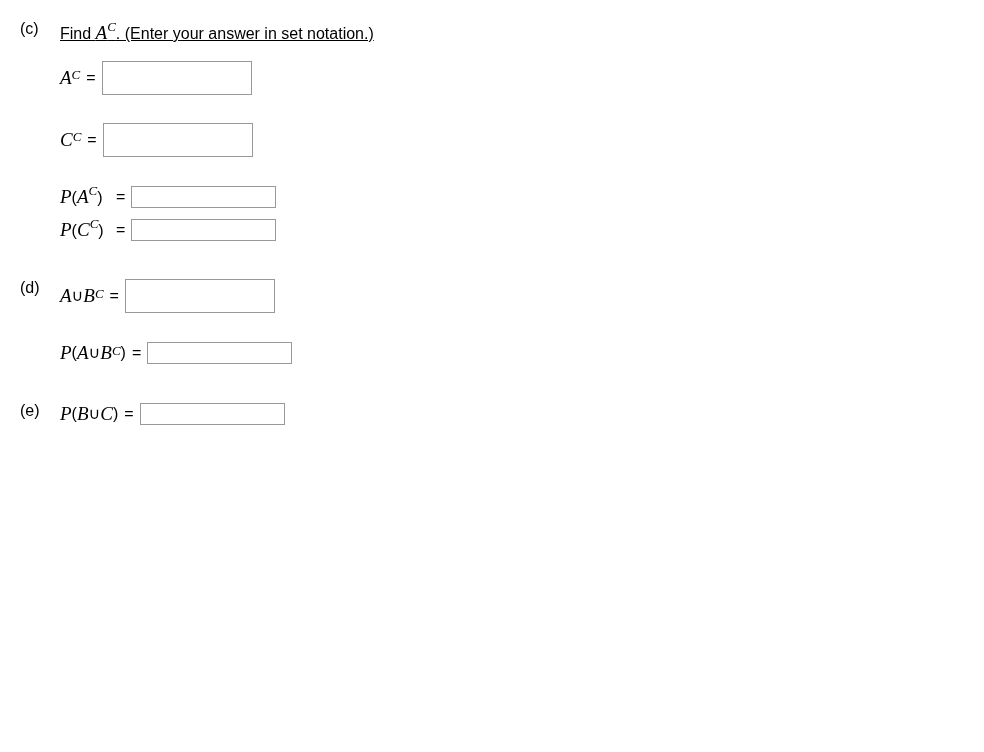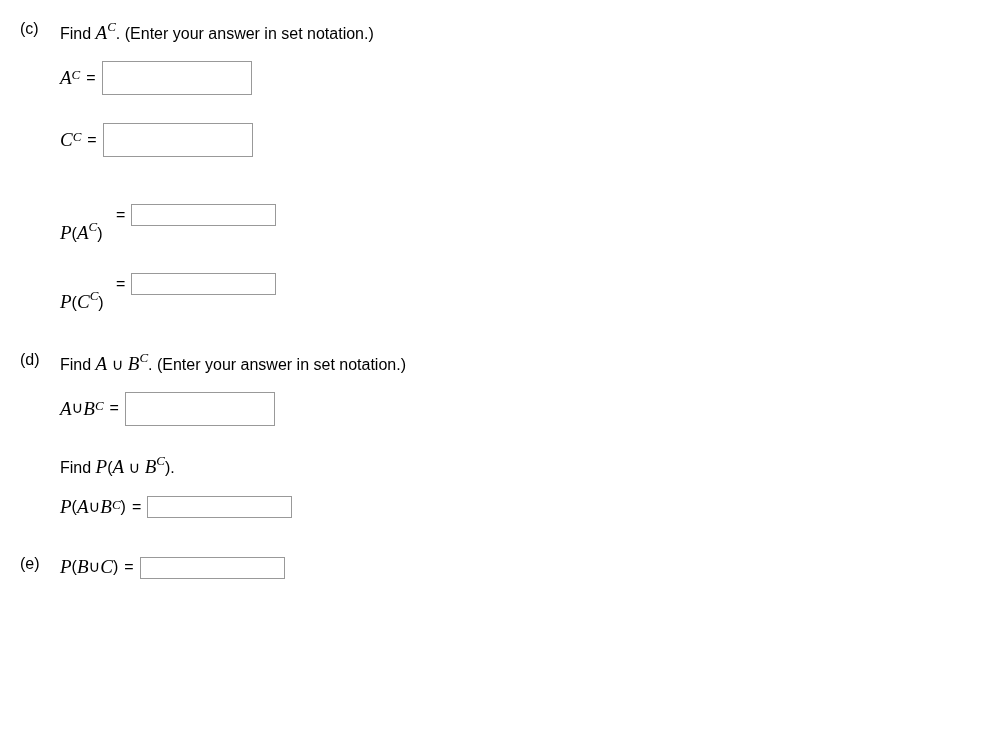--- a/index.html
+++ b/index.html
@@ -21,20 +21,21 @@
     }
     .part-content {
       flex: 1;
     }
     .block {
       margin-bottom: 28px;
     }
     .prompt {
       margin-bottom: 14px;
       line-height: 1.4;
+      text-decoration: underline;
     }
     .equation-row {
       display: flex;
       align-items: center;
       margin-bottom: 8px;
       line-height: 1.3;
     }
     .math-italic {
       font-style: italic;
       font-family: 'Times New Roman', Times, serif;
@@ -62,21 +63,20 @@
       width: 150px;
       height: 34px;
     }
     input.answer-med {
       width: 145px;
       height: 22px;
     }
     .lhs {
       display: inline-block;
       min-width: 50px;
-      margin-top: 36px;
     }
   </style>
 </head>
 <body>
 
 <div class="part">
   <div class="part-label">(c)</div>
   <div class="part-content">
 
     <div class="block">
@@ -118,37 +118,31 @@
     </div>
 
   </div>
 </div>
 
 <div class="part">
   <div class="part-label">(d)</div>
   <div class="part-content">
 
     <div class="block">
-      <div class="prompt">
-        <span>Find </span><span class="math-italic">A</span><span> ∪ </span><span class="math-italic">B</span><span class="sup">C</span><span>. (Enter your answer in set notation.)</span>
-      </div>
       <div class="equation-row">
         <span class="math-italic">A</span>
           <span> ∪ </span>
           <span class="math-italic">B</span>
           <span class="sup">C</span>
         <span class="eq">=</span>
         <input type="text" class="answer answer-large" style="">
       </div>
     </div>
 
     <div class="block">
-      <div class="prompt">
-        <span>Find </span><span class="math-italic">P</span><span>(</span><span class="math-italic">A</span><span> ∪ </span><span class="math-italic">B</span><span class="sup">C</span><span>).</span>
-      </div>
       <div class="equation-row">
         <span class="math-italic">P</span>
           <span>(</span>
           <span class="math-italic">A</span>
           <span> ∪ </span>
           <span class="math-italic">B</span>
           <span class="sup">C</span>
           <span>)</span>
         <span class="eq">=</span>
         <input type="text" class="answer answer-med" style="">

